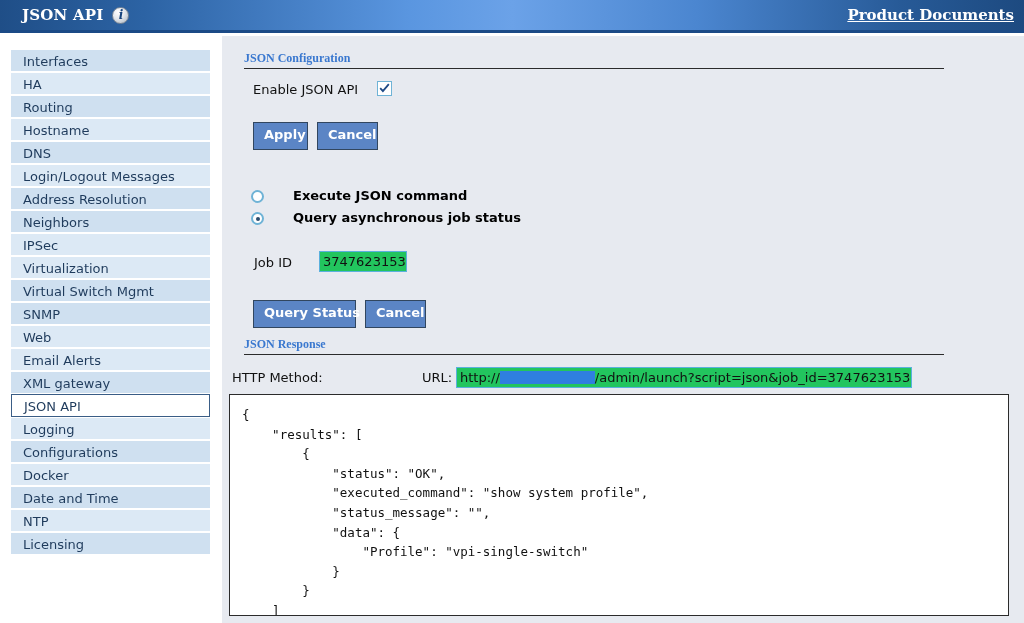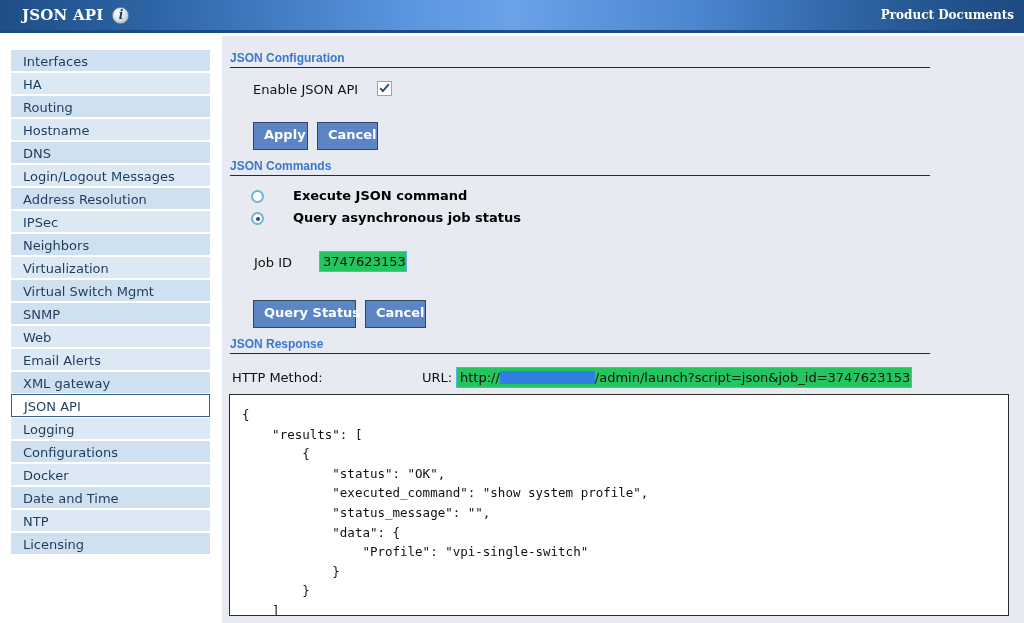--- a/index.html
+++ b/index.html
@@ -60,23 +60,24 @@
     line-height: 1;
     box-sizing: border-box;
   }
   .title-link {
     position: absolute;
     right: 10px; top: 0;
     height: 30px;
     display: flex;
     align-items: center;
     color: #ffffff;
-    font-size: 12px;
+    font-size: 15px;
     font-weight: bold;
     font-family: "DejaVu Serif", "Liberation Serif", serif;
+    text-decoration: underline;
     cursor: pointer;
   }
 
   
   .sidebar {
     position: absolute;
     left: 11px; top: 49px;
     width: 199px;
     background: #3b82f6;
   }
@@ -107,26 +108,26 @@
   .content {
     position: absolute;
     left: 222px; top: 36px;
     width: 802px;
     height: 587px;
     background: #e7eaf0;
     box-sizing: border-box;
   }
   .section-head {
     position: absolute;
-    left: 8px;
+    left: 22px;
     width: 700px;
     color: #3a78cf;
     font-size: 12px;
     font-weight: bold;
-    font-family: Liberation Sans, sans-serif;
+    font-family: Liberation Serif, serif;
   }
   .section-head .rule {
     margin-top: 2px;
     border-bottom: 1px solid #2b2b2b;
     width: 700px;
   }
 
   .row-label {
     position: absolute;
     font-size: 13px;
@@ -244,22 +245,22 @@
 </div>
 
 <div class="sidebar">
   <div class="nav-item">Interfaces</div>
   <div class="nav-item alt">HA</div>
   <div class="nav-item">Routing</div>
   <div class="nav-item alt">Hostname</div>
   <div class="nav-item">DNS</div>
   <div class="nav-item alt">Login/Logout Messages</div>
   <div class="nav-item">Address Resolution</div>
+  <div class="nav-item">Neighbors</div>
   <div class="nav-item alt">IPSec</div>
-  <div class="nav-item">Neighbors</div>
   <div class="nav-item alt">Virtualization</div>
   <div class="nav-item">Virtual Switch Mgmt</div>
   <div class="nav-item">SNMP</div>
   <div class="nav-item alt">Web</div>
   <div class="nav-item alt">Email Alerts</div>
   <div class="nav-item">XML gateway</div>
   <div class="nav-item selected">JSON API</div>
   <div class="nav-item alt">Logging</div>
   <div class="nav-item">Configurations</div>
   <div class="nav-item alt">Docker</div>
@@ -279,24 +280,20 @@
   <div class="cbx" style="left:155px; top:45px;">
     <svg width="13" height="13" viewBox="0 0 13 13">
       <path d="M2.5 6.6 L5 9.3 L10.6 2.6 L9.1 5.3 L5 8.0 Z" fill="#1f4a86"></path>
       <path d="M2.2 6.2 L4.9 9.1 L10.8 2.2" stroke="#1f4a86" stroke-width="1.8" fill="none"></path>
     </svg>
   </div>
 
   <div class="btn" style="left:31px; top:86px; width:55px;">Apply</div>
   <div class="btn" style="left:95px; top:86px; width:61px;">Cancel</div>
 
-  <div class="section-head" style="top:123px;">
-    <span>JSON Commands</span>
-    <div class="rule"></div>
-  </div>
 
   <div class="radio" style="left:29px; top:154px;"></div>
   <span class="bold-label" style="position:absolute; left:71px; top:152px;">Execute JSON command</span>
 
   <div class="radio checked" style="left:29px; top:176px;"></div>
   <span class="bold-label" style="position:absolute; left:71px; top:174px;">Query asynchronous job status</span>
 
   <span class="row-label" style="left:32px; top:219px;">Job ID</span>
   <div class="tinput" style="left:97px; top:215px; width:88px;">3747623153</div>
 

